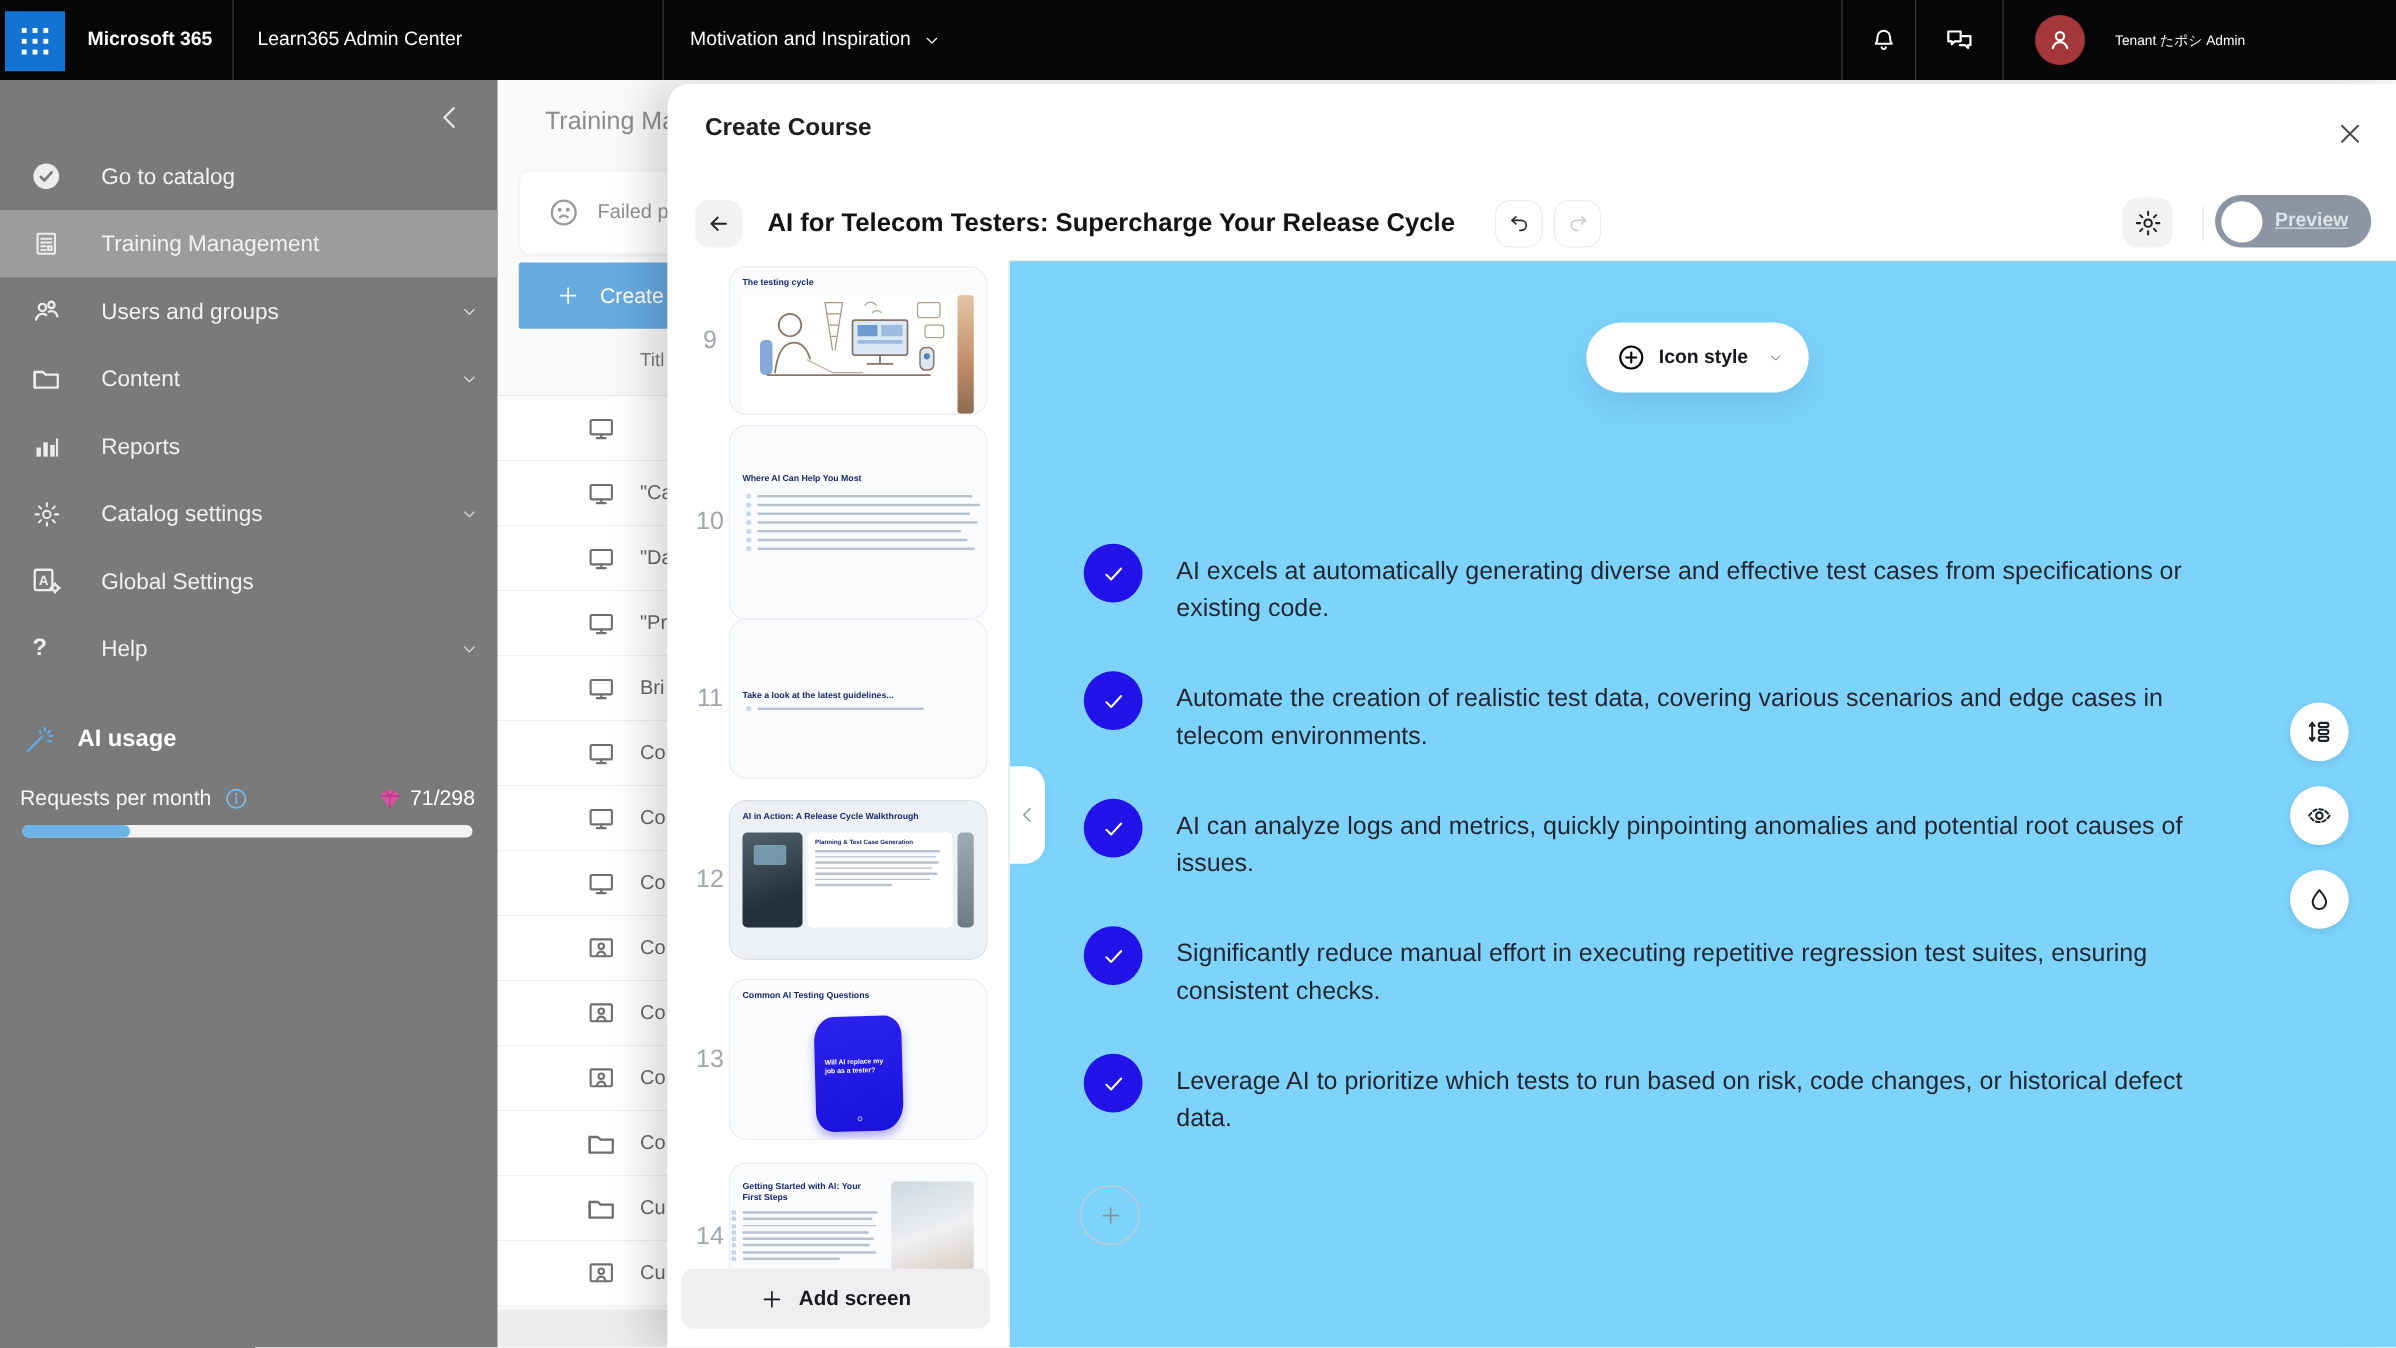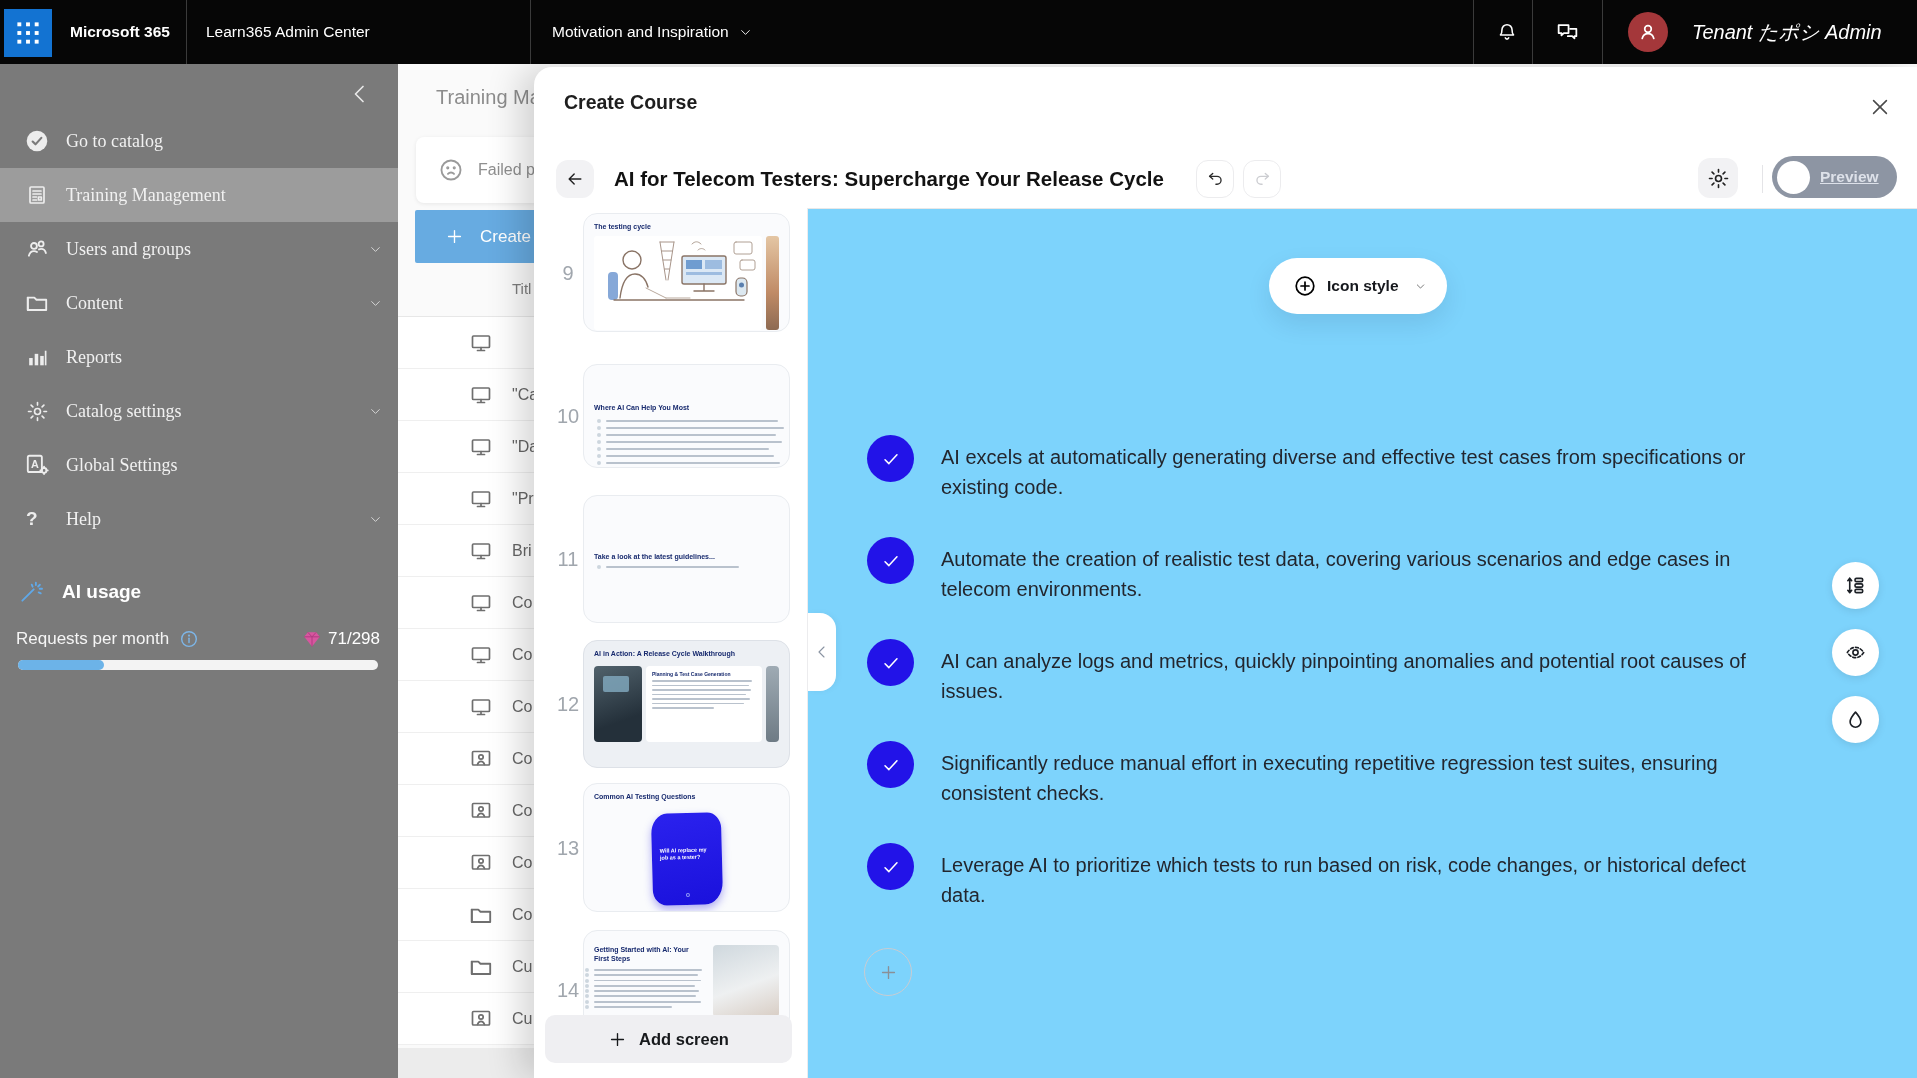--- a/index.html
+++ b/index.html
@@ -9,32 +9,32 @@
   
   .topbar { position:absolute; left:0; top:0; width:100%; height:64px; background:#060606; z-index:30; color:#fff; }
   .waffle { position:absolute; left:4px; top:9px; width:48px; height:48px; background:#1373d2; display:flex; align-items:center; justify-content:center; cursor:pointer; }
   .tb-text { position:absolute; top:0; height:64px; display:flex; align-items:center; font-size:15.5px; color:#fff; white-space:nowrap; }
   .tb-brand { left:70px; font-weight:700; }
   .tb-app { left:206px;text-align:center; }
   .tb-menu { left:552px; gap:10px; cursor:pointer; }
   .tb-div { position:absolute; top:0; width:1px; height:64px; background:#3a3a3a; }
   .tb-iconbtn { position:absolute; top:0; height:64px; width:58px; display:flex; align-items:center; justify-content:center; color:#fff; cursor:pointer; }
   .avatar { position:absolute; left:1628px; top:12px; width:40px; height:40px; border-radius:50%; background:#a4373a; display:flex; align-items:center; justify-content:center; color:#fff; cursor:pointer; }
-  .tb-user { left:1692px; font-size:20px;font-style:italic; }
+  .tb-user { left:1692px; font-size:11px; }
   .icon { display:inline-flex; align-items:center; justify-content:center; }
   .icon svg { display:block; }
 
   
   .sidebar { position:absolute; left:0; top:64px; width:398px; bottom:0; background:#7a7a7a; z-index:20; color:#f1f1f1; }
   .side-collapse { position:absolute; right:26px; top:18px; color:#e8e8e8; cursor:pointer; }
   .side-items { position:absolute; left:0; top:50px; width:100%; }
   .side-item { height:54px; display:flex; align-items:center; padding:0 16px 0 22px; cursor:pointer; font-size:18px; color:#f1f1f1; }
   .side-item.sel { background:#9c9c9c; }
   .side-item .s-ic { width:30px; color:#ededed; }
-  .side-item .s-label { margin-left:14px; flex:1;font-family:Liberation Serif, serif; }
+  .side-item .s-label { margin-left:29px; flex:1; }
   .qmark { font-size:19px; font-weight:700; color:#ededed; width:30px; text-align:left; padding-left:4px; }
   .ai-usage { position:absolute; left:0; top:506px; width:100%; height:44px; display:flex; align-items:center; padding:0 22px 0 18px; cursor:pointer; }
   .ai-usage .s-label { margin-left:18px; font-size:19px; font-weight:700; color:#fff; }
   .req-row { position:absolute; left:16px; right:18px; top:560px; height:30px; display:flex; align-items:center; font-size:17px; color:#f5f5f5; }
   .req-row .info { margin-left:10px; color:#7db6e8; cursor:pointer; }
   .req-right { margin-left:auto; display:flex; align-items:center; gap:6px; font-size:17px; color:#fff; }
   .progress { position:absolute; left:18px; top:596px; width:360px; height:10px; border-radius:6px; background:#f3f3f3; }
   .progress .fill { height:100%; border-radius:6px; background:#6cb3e8; }
 
   
@@ -534,21 +534,21 @@
       <rect x="146" y="24" width="15" height="10" rx="2" stroke="#b0a094" stroke-width="1"></rect>
       <path d="M98 8c3-3 6-3 9 0M104 14c2-2 5-2 7 0" stroke="#b0a094" stroke-width="1"></path>
       <rect x="142" y="42" width="11" height="18" rx="4.5" fill="#dce8f0" stroke="#8a7466" stroke-width="1.2"></rect>
       <circle cx="147.5" cy="49" r="2.5" fill="#5a7fae"></circle>
       <path d="M52 52l20 10M72 62h24" stroke="#b9a99d" stroke-width="1"></path>
     </svg></div>
                 <div class="illu-sliver"></div>
               </div>
             </div>
           </div>
-          <div class="slide-entry" style="top: 156px; height: 104px;">
+          <div class="slide-entry" style="top: 132px; height: 156px;">
             <div class="slide-num">10</div>
             <div class="slide-card">
               <div class="s-title" style="margin-top: 30px;">Where AI Can Help You Most</div>
               <div class="lines" style="margin-top: 8px;">
                 <div class="ln" style="width: 93%;"></div>
                 <div class="ln" style="width: 96%;"></div>
                 <div class="ln" style="width: 92%;"></div>
                 <div class="ln" style="width: 95%;"></div>
                 <div class="ln" style="width: 88%;"></div>
                 <div class="ln" style="width: 91%;"></div>

